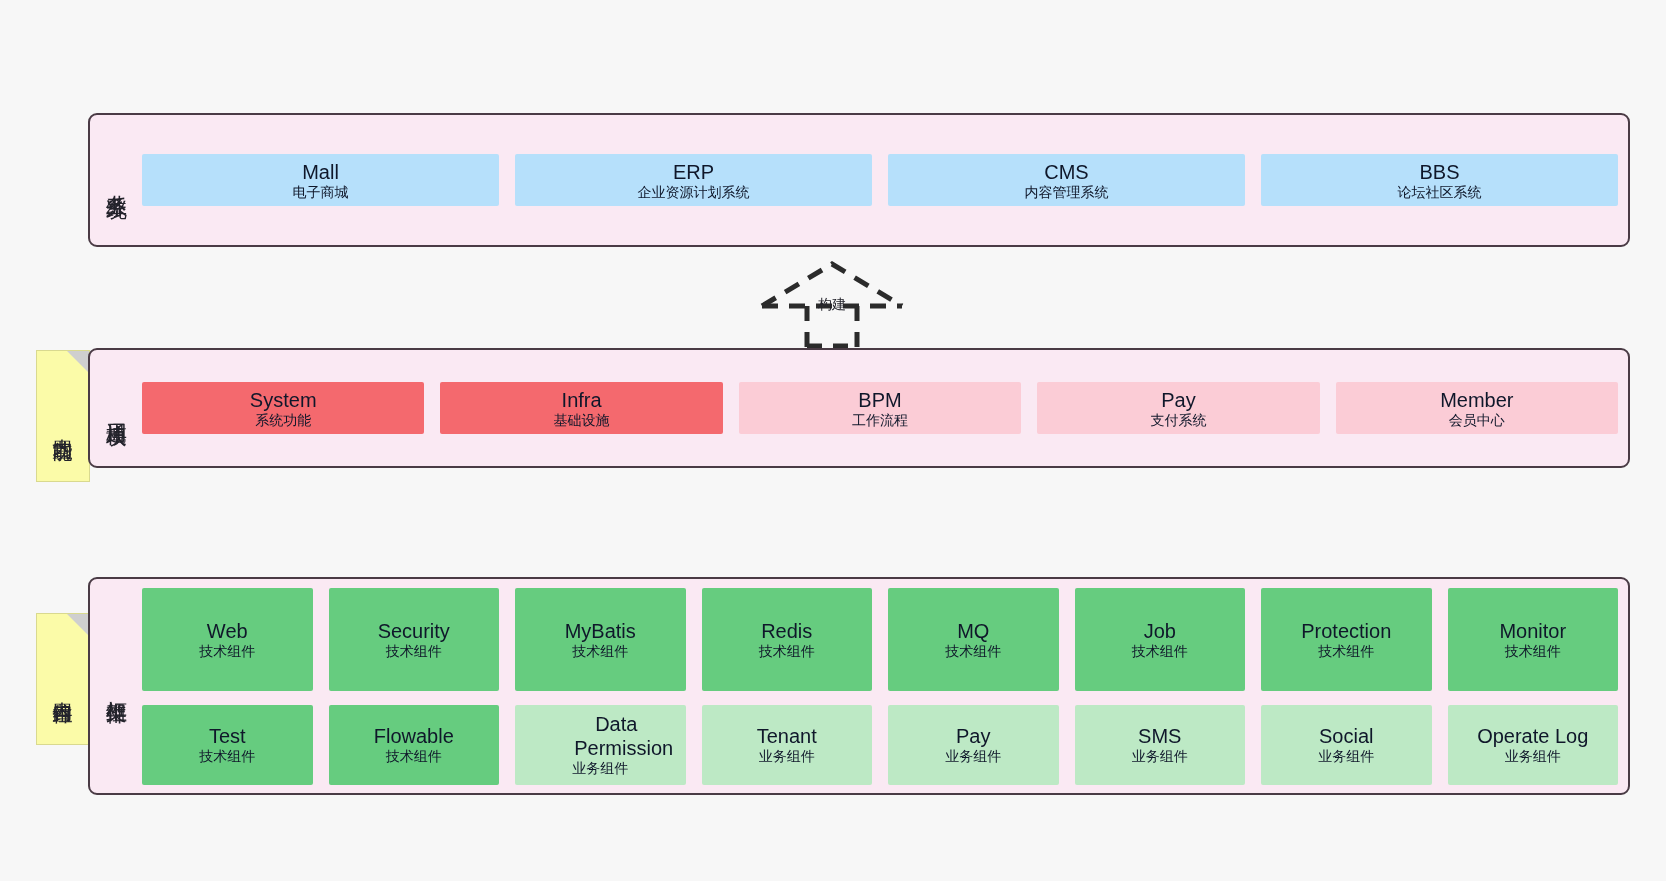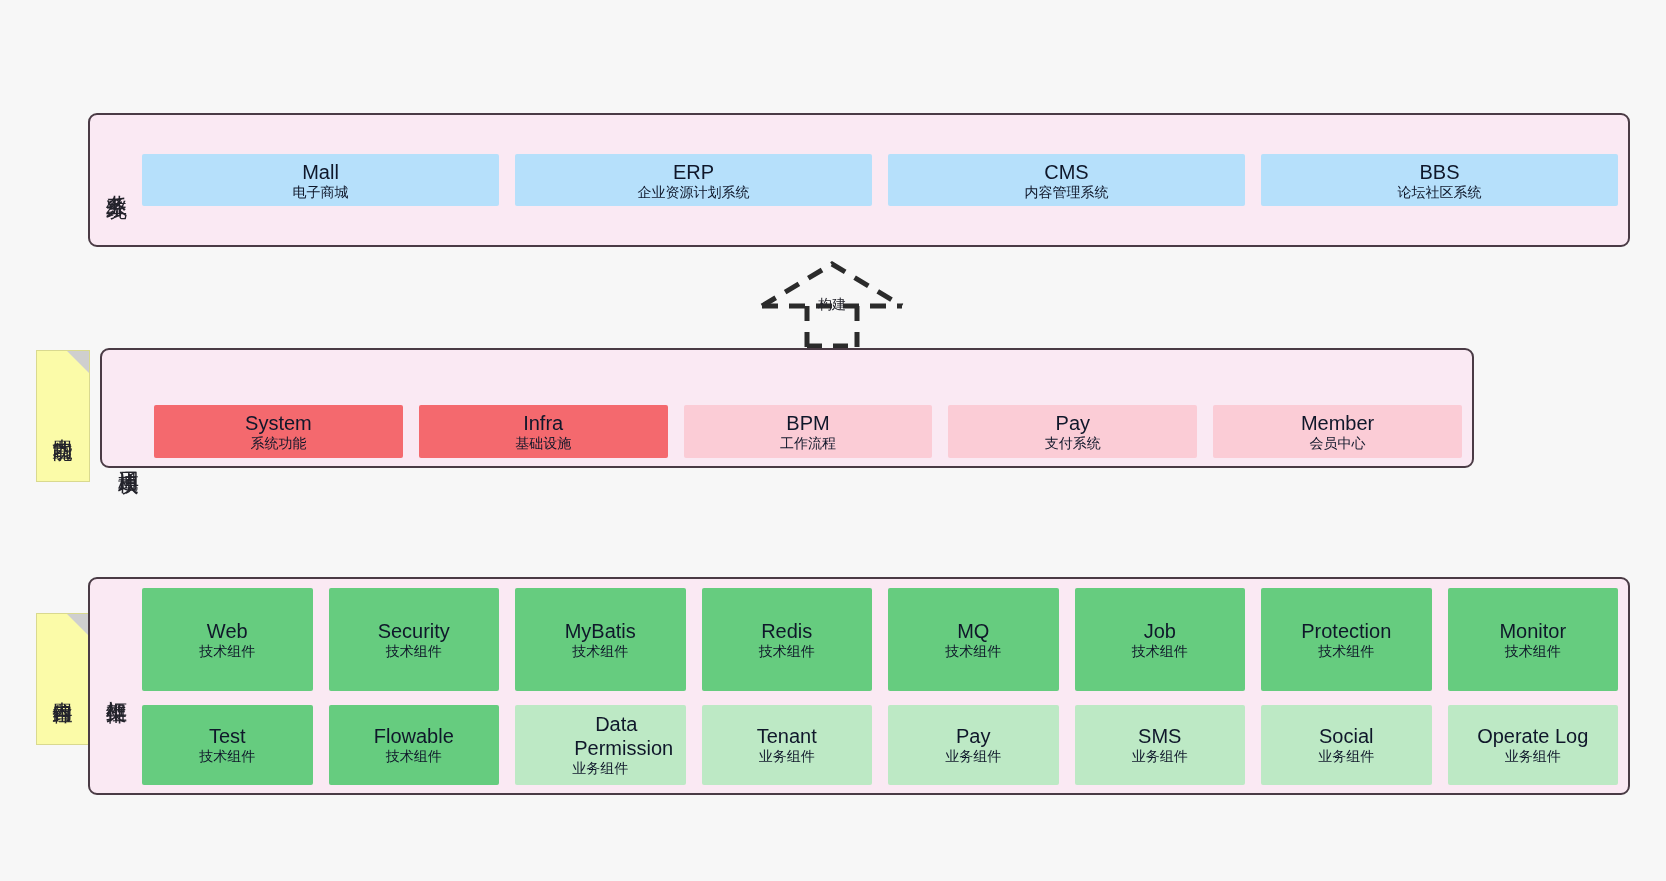--- a/index.html
+++ b/index.html
@@ -161,21 +161,21 @@
       <path d="M 55 88 L 105 88" fill="none" stroke="#2b2b2b" stroke-width="5" stroke-dasharray="15,11" stroke-linecap="butt"></path>
     </svg>
     <span class="arrow-label" style="top:38px;">构建</span>
   </div>
 
   <div class="note" style="left:36px; top:350px; width:54px; height:132px;">
     <div class="fold"></div>
     <span>内置功能</span>
   </div>
 
-  <div class="layer" id="layer-module" style="left:100px; top:348px; width:1374px; height:120px;align-items:flex-end;">
+  <div class="layer" id="layer-module" style="left:88px; top:348px; width:1542px; height:120px;">
     <div class="layer-title">通用模块</div>
     <div class="layer-body">
       <div class="row">
         <div class="cell c-red">
           <span class="c-en">System</span>
           <span class="c-cn">系统功能</span>
         </div>
         <div class="cell c-red">
           <span class="c-en">Infra</span>
           <span class="c-cn">基础设施</span>

